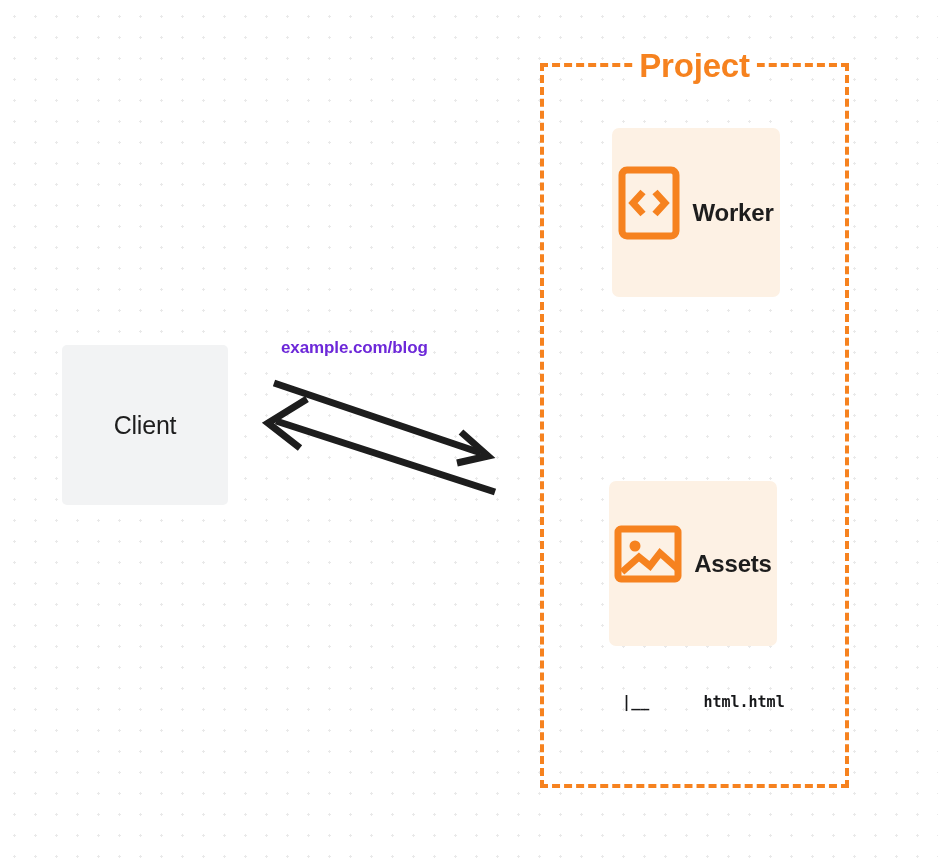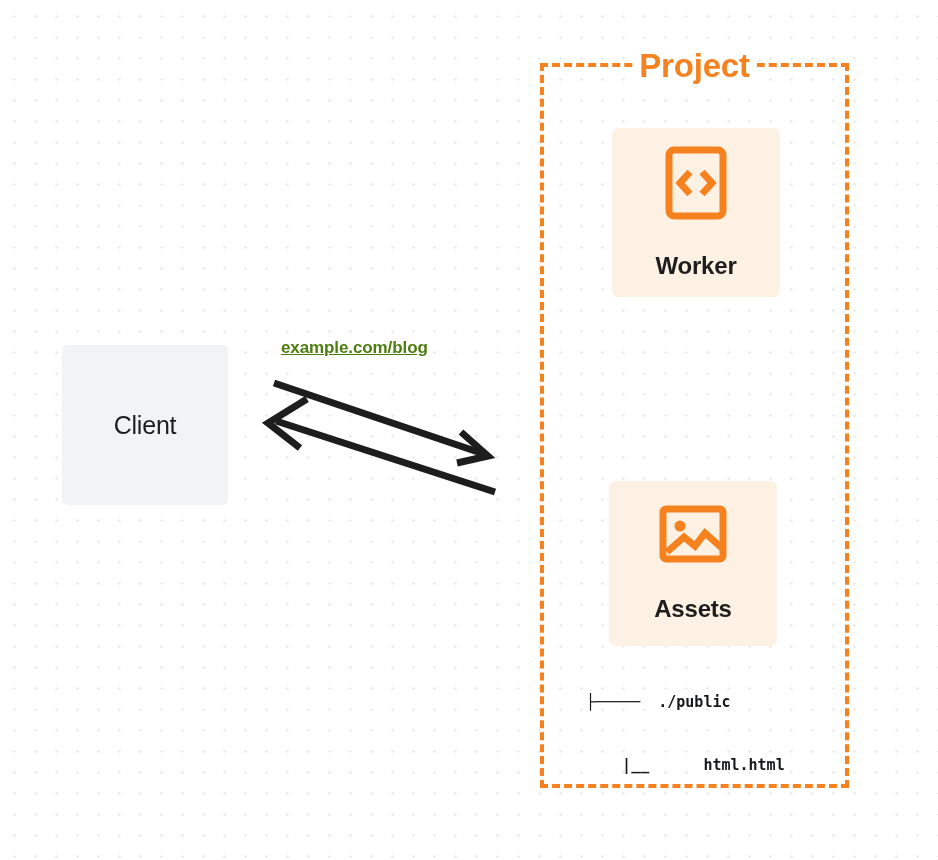--- a/index.html
+++ b/index.html
@@ -47,24 +47,23 @@
     width: 938px;
     height: 860px;
     pointer-events: none;
   }
   .edge-label {
     position: absolute;
     left: 281px;
     top: 338px;
     font-size: 17px;
     font-weight: bold;
-    color: #4d7c0f;
+    color: #6d28d9;
     white-space: nowrap;
     letter-spacing: -0.1px;
-    text-decoration: underline;
   }
 
   
   .project-box {
     position: absolute;
     left: 540px;
     top: 63px;
     width: 309px;
     height: 725px;
     box-sizing: border-box;
@@ -84,21 +83,21 @@
     letter-spacing: -0.2px;
     white-space: nowrap;
   }
 
   
   .service-card {
     position: absolute;
     background: #fdf1e4;
     border-radius: 7px;
     display: flex;
-    flex-direction: column;
+    flex-direction: row;
     align-items: center;
     justify-content: center;
     gap: 12px;
   }
   .card-worker {
     left: 612px;
     top: 128px;
     width: 168px;
     height: 169px;
   }
@@ -175,16 +174,15 @@
     <svg width="68" height="58" viewBox="0 0 68 58" xmlns="http://www.w3.org/2000/svg">
       <rect x="4" y="4" width="60" height="50" rx="3" ry="3" fill="none" stroke="#f6821f" stroke-width="7"></rect>
       <circle cx="21" cy="21" r="5.5" fill="#f6821f"></circle>
       <polyline points="8,47 25,32 36,41 46,28 64,44" fill="none" stroke="#f6821f" stroke-width="7" stroke-linecap="butt" stroke-linejoin="miter"></polyline>
     </svg>
   </span>
   <span class="service-label">Assets</span>
 </div>
 
 <div class="file-tree">
-  <div>├─────  ./public</div>
   <div>    |__      html.html</div>
   
 </div>
 
 </body></html>

